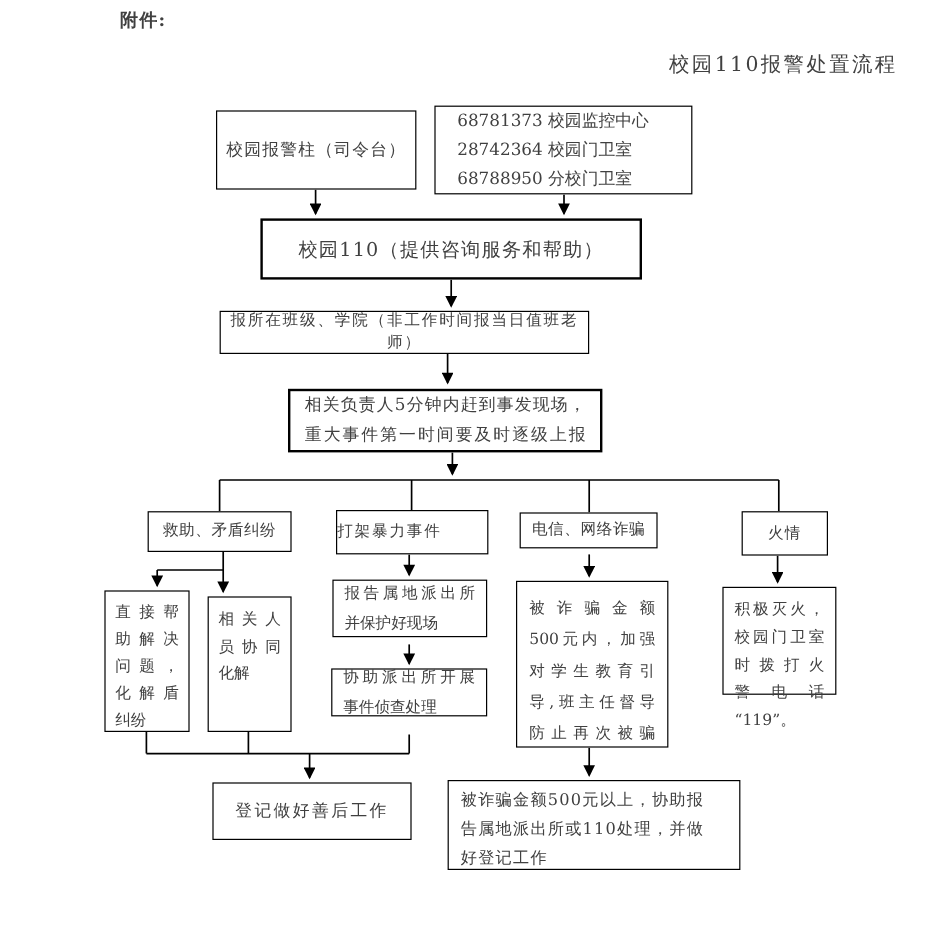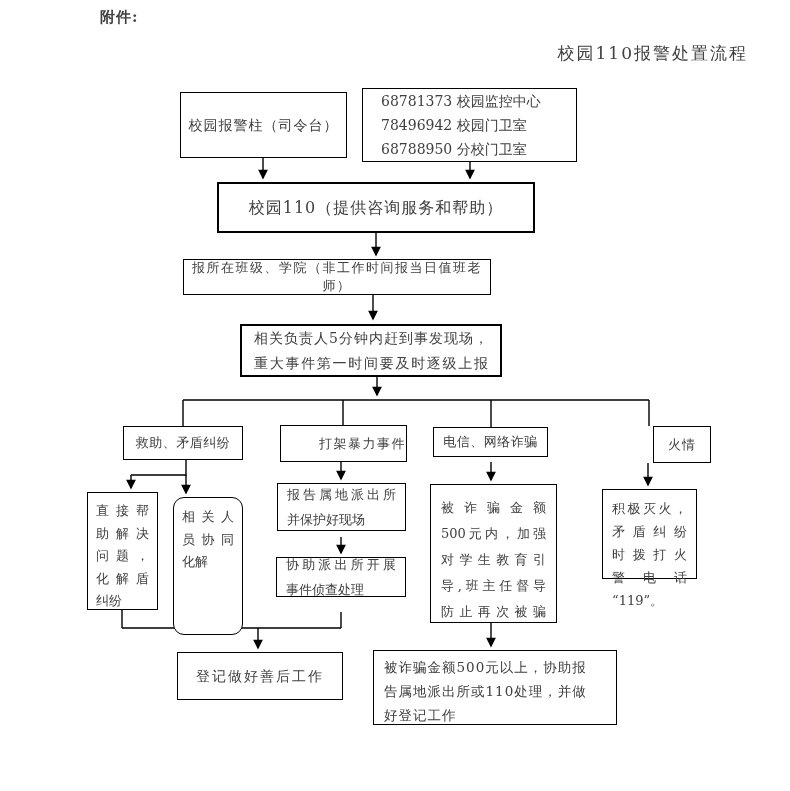--- a/index.html
+++ b/index.html
@@ -32,23 +32,23 @@
   .lt{text-align:left;text-align-last:left;}
   
   .bA{left:180px;top:92px;width:167px;height:66px;font-size:14px;letter-spacing:1px;}
   .bB{left:362px;top:88px;width:215px;height:74px;font-size:14px;align-items:flex-start;padding-left:18px;line-height:24px;}
   .bC{left:217px;top:182px;width:318px;height:51px;font-size:16px;letter-spacing:1px;border-width:2px;}
   .bD{left:183px;top:259px;width:308px;height:36px;font-size:13px;letter-spacing:1.5px;}
   .bE{left:240px;top:324px;width:262px;height:53px;font-size:14px;padding:0 12px;line-height:25px;border-width:2px;}
   .bF1{left:123px;top:426px;width:120px;height:34px;font-size:13px;letter-spacing:0.5px;}
   .bF2{left:280px;top:425px;width:127px;height:37px;font-size:13px;letter-spacing:1.5px;}
   .bF3{left:433px;top:427px;width:115px;height:30px;font-size:13px;letter-spacing:0.5px;}
-  .bF4{left:618px;top:426px;width:58px;height:37px;font-size:13px;letter-spacing:1px;margin-left:35px;}
+  .bF4{left:618px;top:426px;width:72px;height:37px;font-size:13px;letter-spacing:1px;}
   .bG1{left:87px;top:492px;width:71px;height:118px;font-size:13px;justify-content:flex-start;padding:7px 8px 0;line-height:22.5px;}
-  .bG2{left:173px;top:497px;width:70px;height:138px;font-size:13px;justify-content:flex-start;padding:8px 8px 0;line-height:22.5px;border-radius:11px;}
+  .bG2{left:173px;top:497px;width:70px;height:113px;font-size:13px;justify-content:flex-start;padding:8px 8px 0;line-height:22.5px;}
   .bH1{left:277px;top:483px;width:129px;height:48px;font-size:13px;padding:0 9px;line-height:25px;}
   .bH2{left:276px;top:557px;width:130px;height:40px;font-size:13px;padding:0 9px;line-height:25px;}
   .bI1{left:430px;top:484px;width:127px;height:139px;font-size:13px;justify-content:flex-start;padding:10px 10px 0;line-height:26px;}
   .bK1{left:602px;top:489px;width:95px;height:90px;font-size:13px;justify-content:flex-start;padding:7px 9px 0;line-height:23px;}
   .bJ1{left:177px;top:652px;width:166px;height:48px;font-size:14px;letter-spacing:2px;}
   .bJ2{left:373px;top:650px;width:244px;height:75px;font-size:13.5px;align-items:flex-start;padding:6px 10px 0;line-height:24px;letter-spacing:1px;}
 </style>
 </head>
 <body>
 
@@ -82,42 +82,42 @@
       <line x1="258" y1="628" x2="258" y2="648" marker-end="url(#ah)"></line>
     </g>
   </svg>
 
   <div class="box bA">
     <span class="ln" style="text-align:center">校园报警柱（司令台）</span>
   </div>
 
   <div class="box bB">
     <span class="ln lt">68781373 校园监控中心</span>
-    <span class="ln lt">78496942 校园门卫室</span>
+    <span class="ln lt">28742364 校园门卫室</span>
     <span class="ln lt">68788950 分校门卫室</span>
   </div>
 
   <div class="box bC">
     <span class="ln" style="text-align:center">校园110（提供咨询服务和帮助）</span>
   </div>
 
   <div class="box bD">
     <span class="ln" style="text-align:center">报所在班级、学院（非工作时间报当日值班老师）</span>
   </div>
 
   <div class="box bE">
     <span class="ln jl">相关负责人5分钟内赶到事发现场，</span>
     <span class="ln jl">重大事件第一时间要及时逐级上报</span>
   </div>
 
   <div class="box bF1">
     <span class="ln" style="text-align:center">救助、矛盾纠纷</span>
   </div>
   <div class="box bF2">
-    <span class="ln" style="text-align:right">打架暴力事件</span>
+    <span class="ln" style="text-align:left">打架暴力事件</span>
   </div>
   <div class="box bF3">
     <span class="ln" style="text-align:center">电信、网络诈骗</span>
   </div>
   <div class="box bF4">
     <span class="ln" style="text-align:center">火情</span>
   </div>
 
   <div class="box bG1">
     <span class="ln jl">直接帮</span>
@@ -146,21 +146,21 @@
   <div class="box bI1">
     <span class="ln jl">被诈骗金额</span>
     <span class="ln jl">500元内，加强</span>
     <span class="ln jl">对学生教育引</span>
     <span class="ln jl">导,班主任督导</span>
     <span class="ln jl">防止再次被骗</span>
   </div>
 
   <div class="box bK1">
     <span class="ln jl">积极灭火，</span>
-    <span class="ln jl">矛盾纠纷</span>
+    <span class="ln jl">校园门卫室</span>
     <span class="ln jl">时拨打火</span>
     <span class="ln jl">警电话</span>
     <span class="ln lt">“119”。</span>
   </div>
 
   <div class="box bJ1">
     <span class="ln" style="text-align:center">登记做好善后工作</span>
   </div>
 
   <div class="box bJ2">

